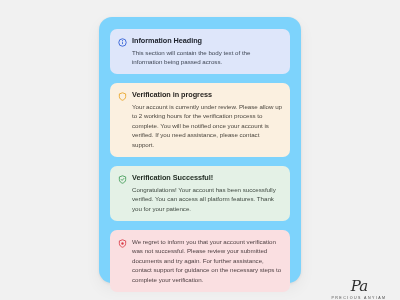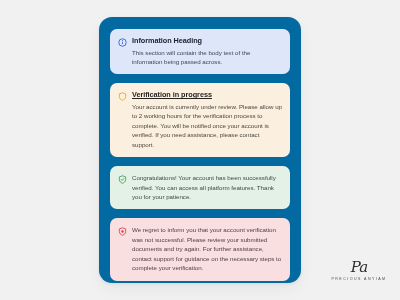--- a/index.html
+++ b/index.html
@@ -15,21 +15,21 @@
     position: relative;
   }
 
   
   #panel {
     position: absolute;
     left: 99px;
     top: 17px;
     width: 202px;
     height: 266px;
-    background: #0369a1;
+    background: #7dd3fc;
     border-radius: 13px;
     box-shadow: 0 1px 3px rgba(0,0,0,0.07), 0 6px 16px rgba(0,0,0,0.05);
     box-sizing: border-box;
     padding: 12px 11px;
     display: flex;
     flex-direction: column;
     gap: 9px;
   }
 
   
@@ -64,38 +64,38 @@
     margin: 0;
   }
 
   
   .alert--info        { background: #dee6fa; }
   .alert--info .alert-title { color: #20252f; }
   .alert--info .alert-text  { color: #3f4654; }
 
   
   .alert--warning     { background: #fbf0e0; }
-  .alert--warning .alert-title { color: #272420; text-decoration: underline; }
+  .alert--warning .alert-title { color: #272420; }
   .alert--warning .alert-text  { color: #4b463e; }
 
   
   .alert--success     { background: #e4f1e6; }
   .alert--success .alert-title { color: #1f2a21; }
   .alert--success .alert-text  { color: #404a42; }
 
   
   .alert--error       { background: #fadfe1; }
   .alert--error .alert-title { color: #2b2022; }
   .alert--error .alert-text  { color: #4d3f41; }
 
   
   #watermark {
     position: absolute;
     right: 8px;
-    bottom: 19px;
+    bottom: 0;
     width: 66px;
     text-align: center;
     user-select: none;
   }
   #watermark .mono {
     font-family: "DejaVu Serif", serif;
     font-style: italic;
     font-size: 15px;
     line-height: 1;
     color: #2e2e2e;
@@ -142,20 +142,21 @@
   </div>
 
   <div class="alert alert--success">
     <span class="alert-icon">
       <svg viewBox="0 0 16 16" xmlns="http://www.w3.org/2000/svg">
         <path d="M8 1.4 L13.6 3.4 V8.2 C13.6 11.5 11.1 13.7 8 14.6 C4.9 13.7 2.4 11.5 2.4 8.2 V3.4 Z" fill="none" stroke="#3f9a55" stroke-width="1.5" stroke-linejoin="round"></path>
         <path d="M5.6 7.9 L7.3 9.6 L10.5 6.1" fill="none" stroke="#3f9a55" stroke-width="1.5" stroke-linecap="round" stroke-linejoin="round"></path>
       </svg>
     </span>
     <div class="alert-body">
+      <p class="alert-title">Verification Successful!</p>
       <p class="alert-text">Congratulations! Your account has been successfully verified. You can access all platform features. Thank you for your patience.</p>
     </div>
   </div>
 
   <div class="alert alert--error">
     <span class="alert-icon">
       <svg viewBox="0 0 16 16" xmlns="http://www.w3.org/2000/svg">
         <path d="M8 1.4 L13.6 3.4 V8.2 C13.6 11.5 11.1 13.7 8 14.6 C4.9 13.7 2.4 11.5 2.4 8.2 V3.4 Z" fill="none" stroke="#d93a46" stroke-width="1.5" stroke-linejoin="round"></path>
         <circle cx="8" cy="7.9" r="2.1" fill="#d93a46"></circle>
       </svg>

